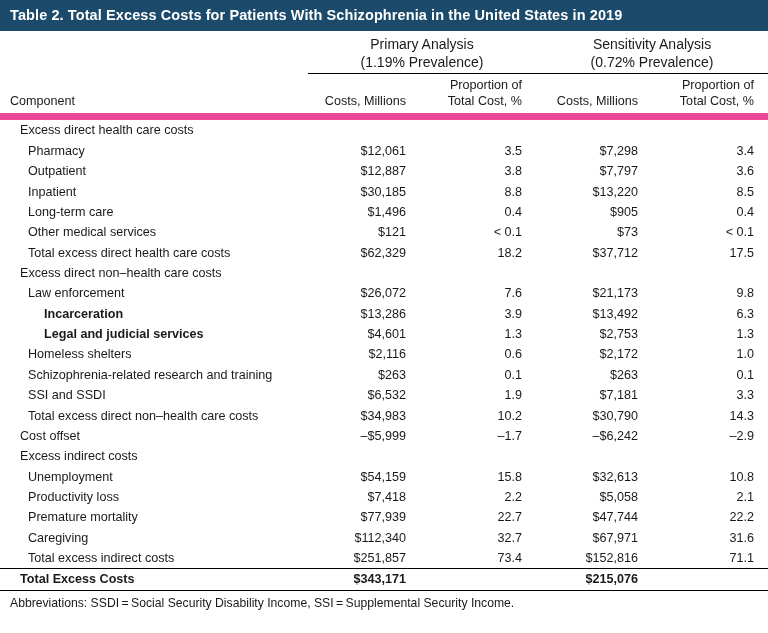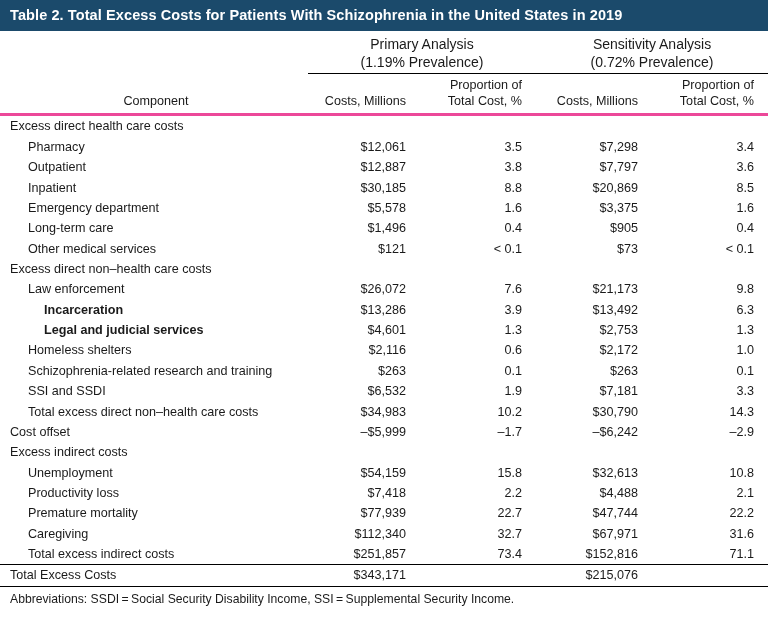--- a/index.html
+++ b/index.html
@@ -54,44 +54,44 @@
     border-bottom: 1px solid #000;
   }
   .col-head {
     text-align: right;
     font-weight: normal;
     font-size: 12.6px;
     padding: 4px 14px 4px 6px;
     line-height: 1.25;
   }
   .col-head.left {
-    text-align: center;
+    text-align: left;
     padding-left: 10px;
     padding-right: 6px;
   }
   .col-head .l2 { display: block; }
 
   thead tr.head-rule th {
-    border-bottom: 3px solid #ec4899;
+    border-bottom: 7px solid #ec4899;
   }
 
   tbody td {
     padding: 2.0px 14px 2.0px 6px;
     text-align: right;
     vertical-align: middle;
     line-height: 1.3;
   }
   tbody td.comp {
     text-align: left;
-    padding-left: 10px;
+    padding-left: 20px;
     padding-right: 6px;
   }
   .ind-1 { padding-left: 28px !important; margin-left: 44px; }
   .ind-2 { padding-left: 44px !important; font-weight: bold; }
-  .bold td { font-weight: normal; }
+  .bold td { font-weight: bold; }
 
   tbody tr.top-rule td {
     border-top: 1px solid #000;
   }
 
   .footer {
     border-top: 1px solid #000;
     font-size: 12.2px;
     padding: 5px 10px 6px 10px;
   }
@@ -160,45 +160,45 @@
           <td class="comp ind-1">Outpatient</td>
           <td>$12,887</td>
           <td>3.8</td>
           <td>$7,797</td>
           <td>3.6</td>
         </tr>
         <tr>
           <td class="comp ind-1">Inpatient</td>
           <td>$30,185</td>
           <td>8.8</td>
-          <td>$20,869</td>
+          <td>$13,220</td>
           <td>8.5</td>
-        </tr>
-        <tr>
-          <td class="comp ind-1">Emergency department</td>
-          <td>$5,578</td>
-          <td>1.6</td>
-          <td>$3,375</td>
-          <td>1.6</td>
         </tr>
         <tr>
           <td class="comp ind-1">Long-term care</td>
           <td>$1,496</td>
           <td>0.4</td>
           <td>$905</td>
           <td>0.4</td>
         </tr>
         <tr>
           <td class="comp ind-1">Other medical services</td>
           <td>$121</td>
           <td>&lt; 0.1</td>
           <td>$73</td>
           <td>&lt; 0.1</td>
         </tr>
         <tr>
+          <td class="comp ind-1">Total excess direct health care costs</td>
+          <td>$62,329</td>
+          <td>18.2</td>
+          <td>$37,712</td>
+          <td>17.5</td>
+        </tr>
+        <tr>
           <td class="comp">Excess direct non–health care costs</td>
           <td></td>
           <td></td>
           <td></td>
           <td></td>
         </tr>
         <tr>
           <td class="comp ind-1">Law enforcement</td>
           <td>$26,072</td>
           <td>7.6</td>
@@ -265,21 +265,21 @@
           <td class="comp ind-1">Unemployment</td>
           <td>$54,159</td>
           <td>15.8</td>
           <td>$32,613</td>
           <td>10.8</td>
         </tr>
         <tr>
           <td class="comp ind-1">Productivity loss</td>
           <td>$7,418</td>
           <td>2.2</td>
-          <td>$4,488</td>
+          <td>$5,058</td>
           <td>2.1</td>
         </tr>
         <tr>
           <td class="comp ind-1">Premature mortality</td>
           <td>$77,939</td>
           <td>22.7</td>
           <td>$47,744</td>
           <td>22.2</td>
         </tr>
         <tr>

